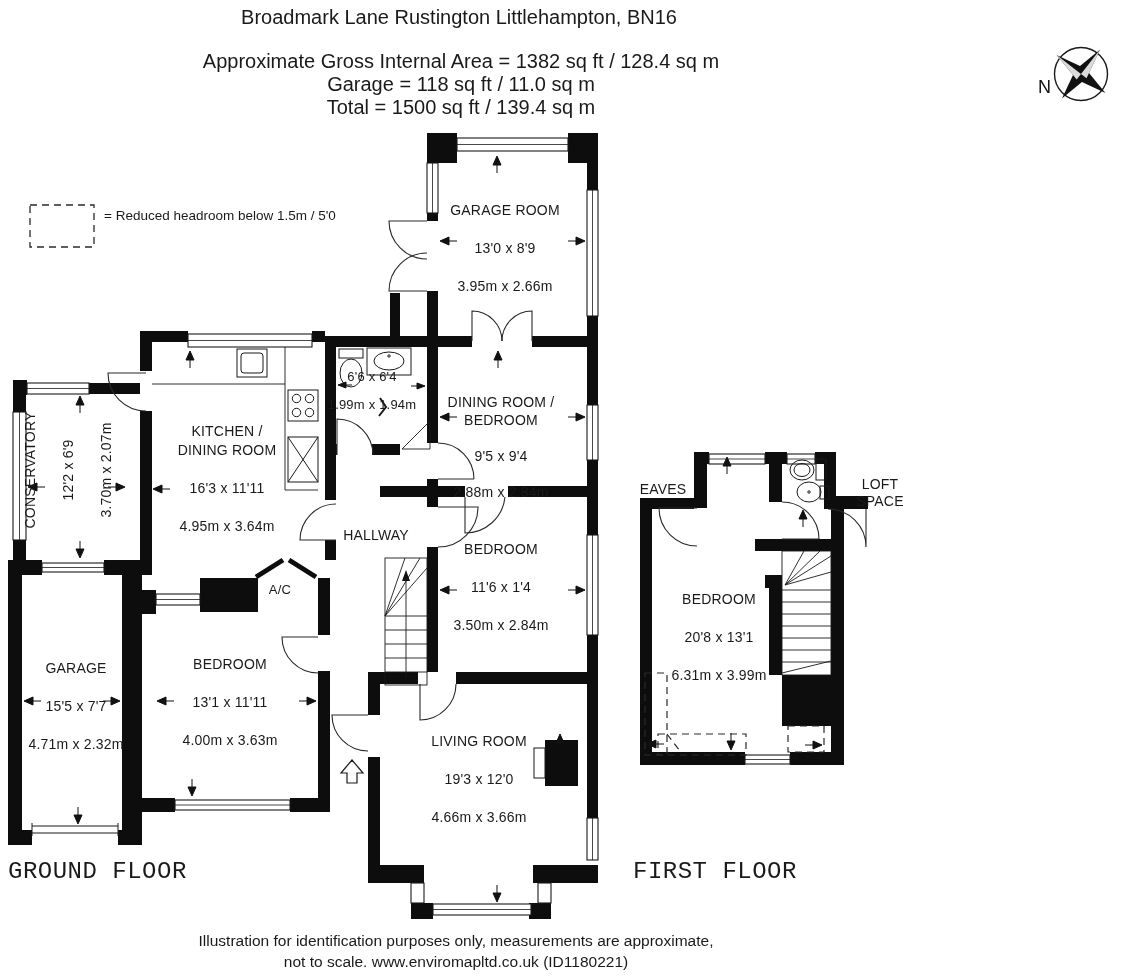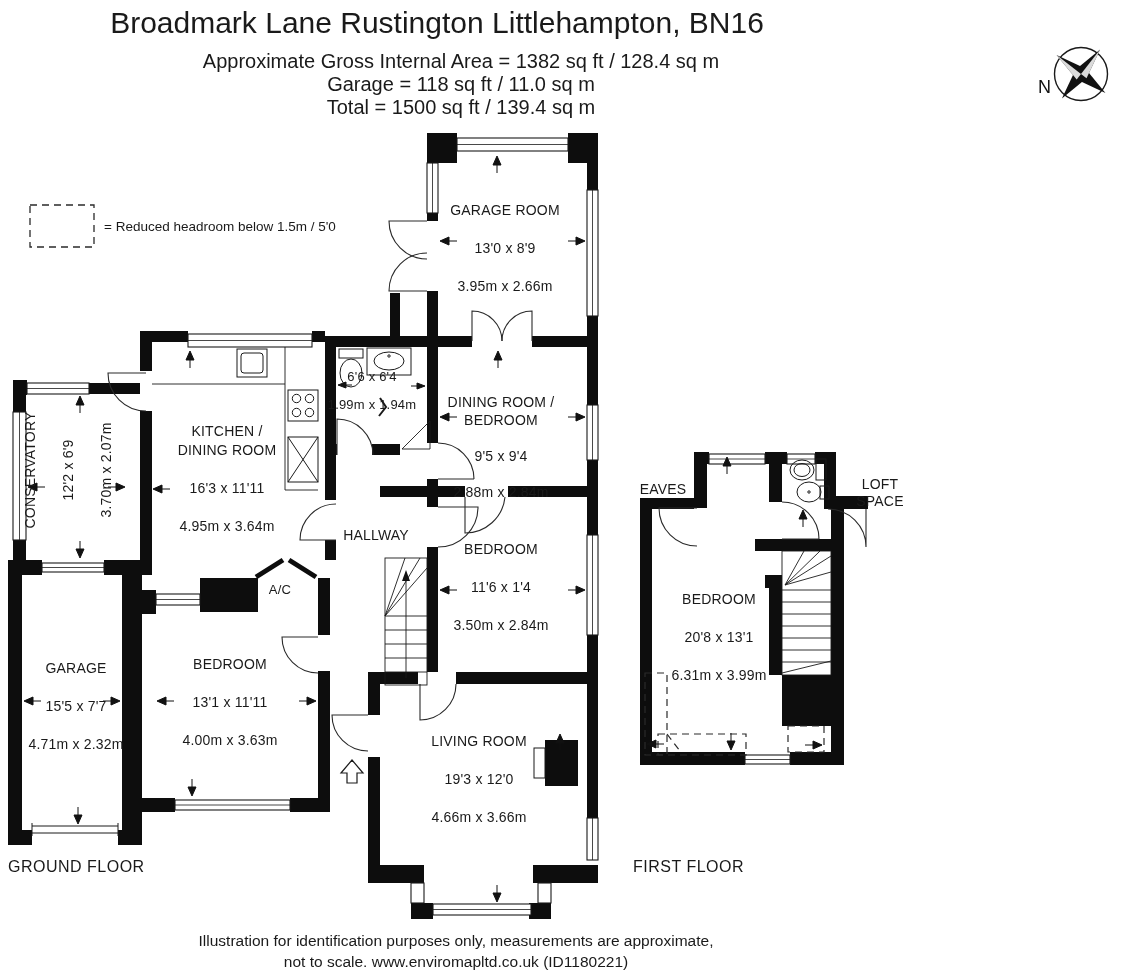--- a/index.html
+++ b/index.html
@@ -3,26 +3,26 @@
 <meta charset="utf-8">
 <style>
   html,body{margin:0;padding:0;background:#fff;}
   body{width:1128px;height:976px;position:relative;overflow:hidden;
        font-family:"Liberation Sans",sans-serif;color:#1a1a1a;}
   svg.plan{position:absolute;left:0;top:0;}
   .lbl{position:absolute;transform:translate(-50%,-50%);text-align:center;
        white-space:pre-line;font-size:14px;line-height:19px;letter-spacing:.2px;}
   .lbl.small{font-size:13px;line-height:14px;}
   .lbl.rot{transform:translate(-50%,-50%) rotate(-90deg);}
-  .title{position:absolute;top:6px;left:437px;transform:translateX(-50%);
-         font-size:30px;white-space:nowrap;}
+  .title{position:absolute;top:6px;left:459px;transform:translateX(-50%);
+         font-size:20px;white-space:nowrap;}
   .sub{position:absolute;left:461px;transform:translateX(-50%);
        font-size:20px;white-space:nowrap;}
-  .floorlbl{position:absolute;font-size:16px;letter-spacing:.5px;white-space:nowrap;}
-  .legendtxt{position:absolute;left:104px;top:226px;transform:translateY(-50%);
+  .floorlbl{position:absolute;font-size:24px;letter-spacing:.5px;white-space:nowrap;font-family:Liberation Mono, monospace;}
+  .legendtxt{position:absolute;left:104px;top:215px;transform:translateY(-50%);
              font-size:13.5px;white-space:nowrap;}
   .footer{position:absolute;left:456px;transform:translateX(-50%);
           font-size:15.5px;white-space:nowrap;text-align:center;}
 </style>
 </head>
 <body>
 
 <svg class="plan" width="1128" height="976" viewBox="0 0 1128 976">
 
   <g>

